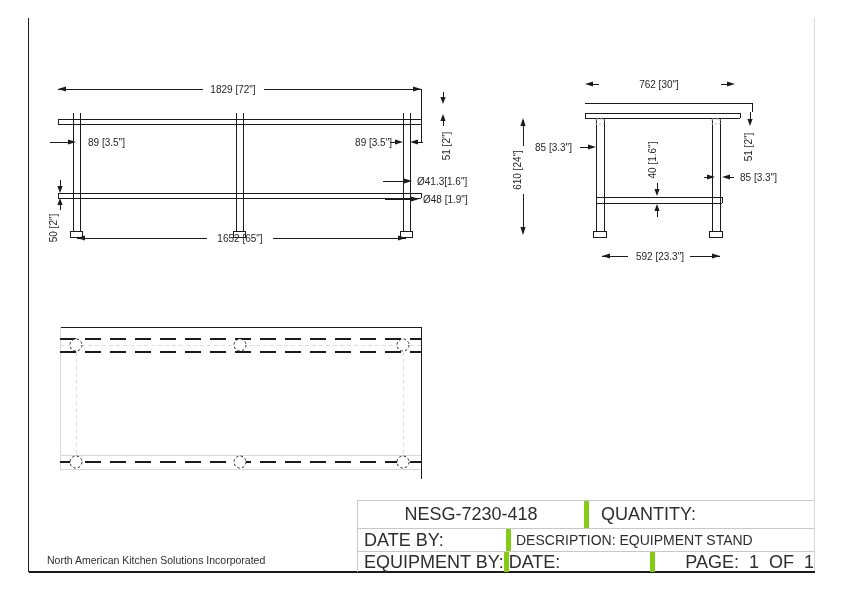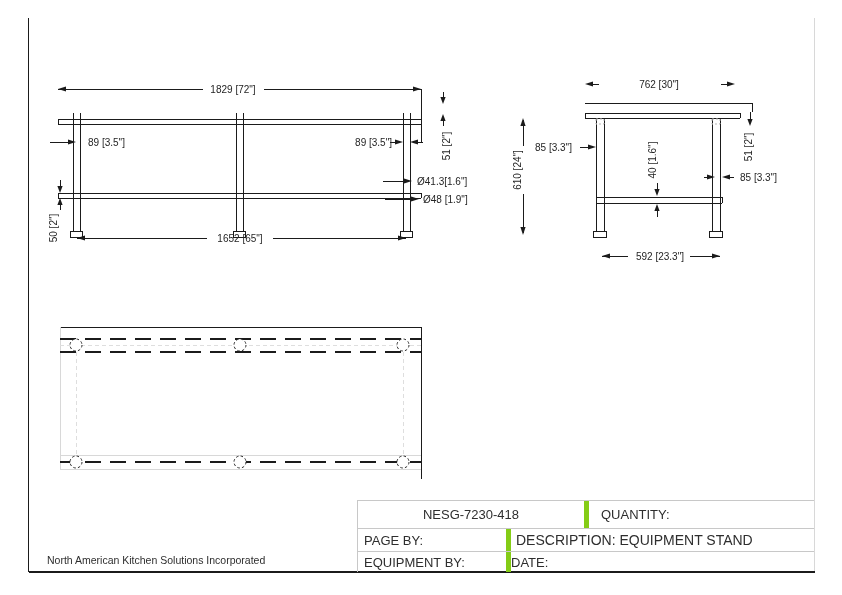--- a/index.html
+++ b/index.html
@@ -16,21 +16,21 @@
   .ar{fill:#1b1b1b;stroke:none;}
   .ft{stroke:#1b1b1b;stroke-width:1;fill:#ffffff;shape-rendering:crispEdges;}
   text.dim{font-family:"Liberation Sans", sans-serif;font-size:10px;fill:#252525;}
   
   .titleblock{position:absolute;left:357px;top:500px;width:457px;height:72px;
               border-left:1px solid #c8c8c8;border-top:1px solid #c8c8c8;box-sizing:border-box;}
   .tb-row{display:flex;box-sizing:border-box;}
   .tb-row.rb{border-bottom:1px solid #c8c8c8;}
   .tb-cell{display:flex;align-items:center;box-sizing:border-box;white-space:pre;}
   .tb-cell.bl{border-left:5px solid #84cc16;}
-  .tb-large{font-size:13px;}
+  .tb-large{font-size:18px;}
   .tb-small{font-size:14px;}
   .company{position:absolute;left:44px;top:522px;font-size:10.5px;line-height:15.5px;
            color:#2e2e2e;white-space:pre;}
   .company .l1{padding-left:3px;}
 </style>
 </head>
 <body>
 
 <div id="page">
 
@@ -206,29 +206,32 @@
     <div class="tb-row rb" style="height:28px;">
       <div class="tb-cell" style="width:226px;justify-content:center;">
         <span class="tb-large">NESG-7230-418</span>
       </div>
       <div class="tb-cell bl" style="flex:1;padding-left:12px;">
         <span class="tb-large">QUANTITY:</span>
       </div>
     </div>
     <div class="tb-row rb" style="height:23px;">
       <div class="tb-cell" style="width:148px;padding-left:6px;">
-        <span class="tb-large">PAGE BY:</span>
+        <span class="tb-large">DATE BY:</span>
       </div>
       <div class="tb-cell bl" style="flex:1;padding-left:5px;">
         <span class="tb-small">DESCRIPTION: EQUIPMENT STAND</span>
       </div>
     </div>
     <div class="tb-row" style="height:20px;">
       <div class="tb-cell" style="width:148px;padding-left:6px;">
         <span class="tb-large">EQUIPMENT BY:</span>
       </div>
       <div class="tb-cell bl" style="width:155px;">
         <span class="tb-large">DATE:</span>
       </div>
+      <div class="tb-cell bl" style="flex:1;padding-left:30px;">
+        <span class="tb-large">PAGE:  1  OF  1</span>
+      </div>
     </div>
   </div>
 
 </div>
 
 </body></html>

